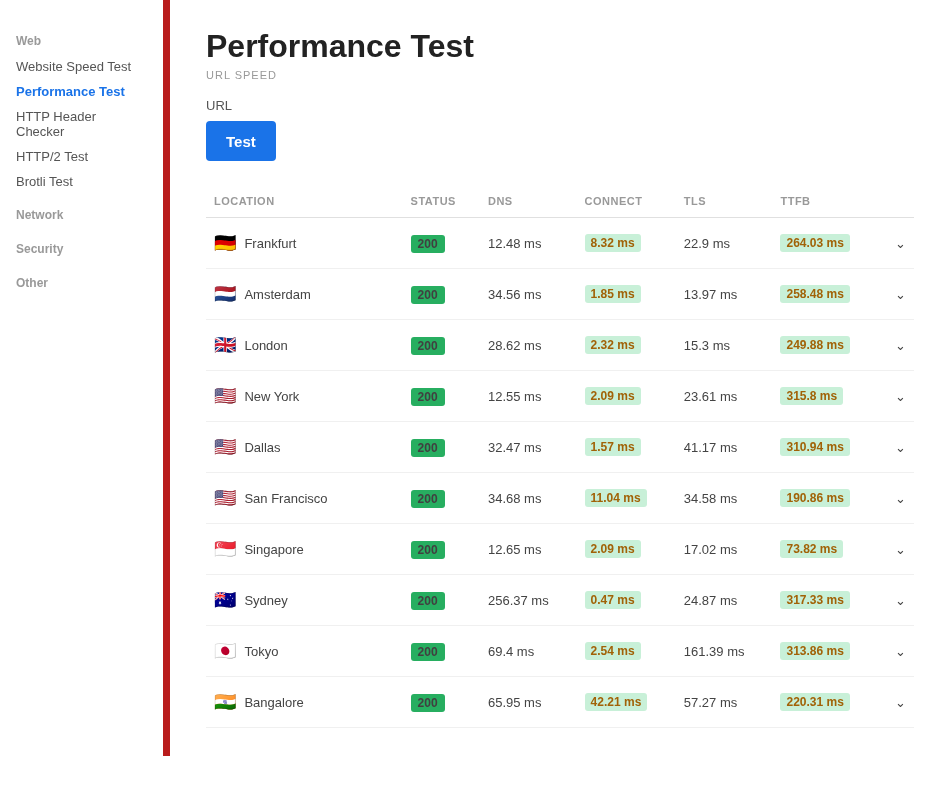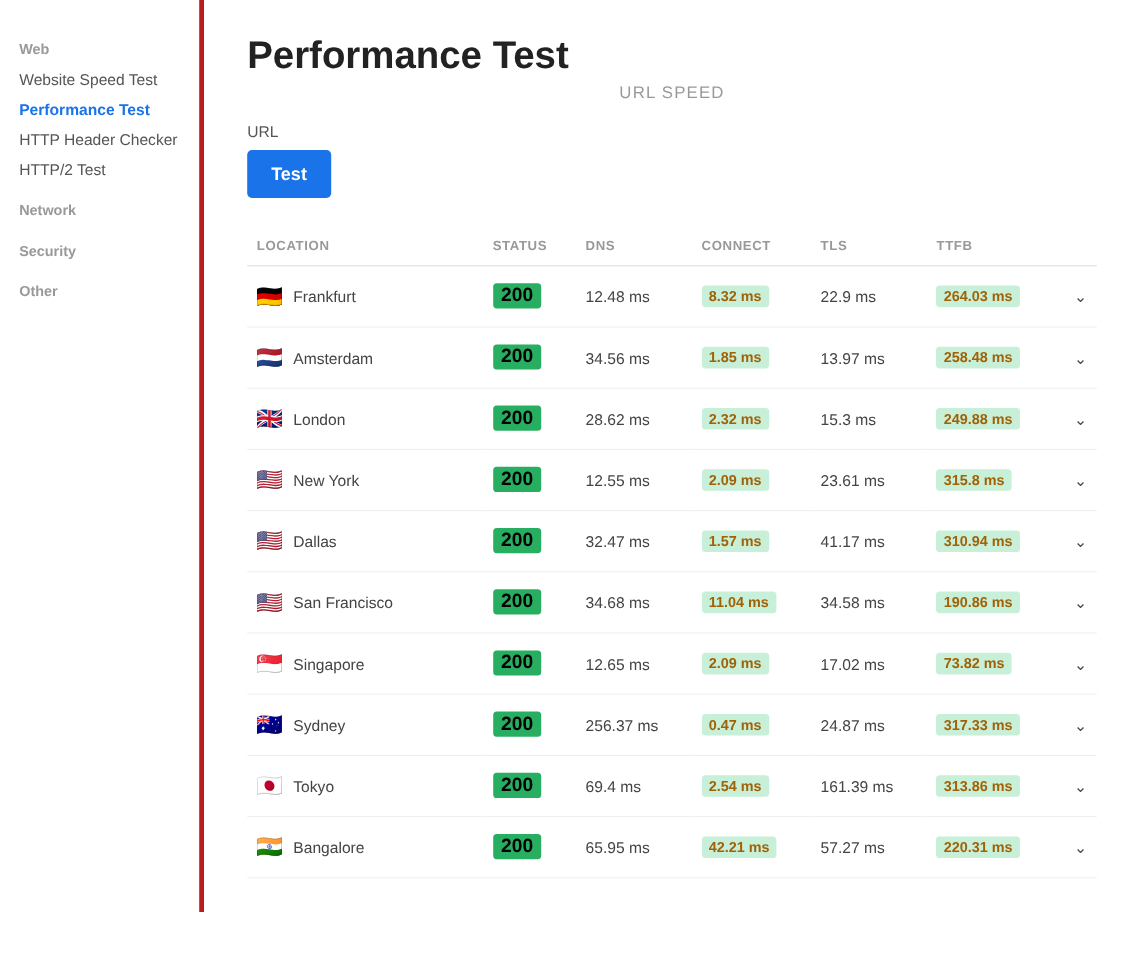--- a/index.html
+++ b/index.html
@@ -3,21 +3,21 @@
   <meta charset="utf-8">
   <style>
     * { box-sizing: border-box; margin: 0; padding: 0; }
     body { font-family: Arial, sans-serif; font-size: 13px; color: #333; background: #fff; display: flex; }
 
     
     .sidebar {
       width: 170px;
       min-width: 170px;
       padding: 20px 0;
-      border-right: 4px solid #b91c1c;
+      border-right: 7px solid #b91c1c;
       background: #fff;
     }
     .sidebar-group-label {
       font-size: 12px;
       color: #999;
       font-weight: bold;
       padding: 14px 16px 6px 16px;
       text-transform: none;
     }
     .sidebar-item {
@@ -38,26 +38,25 @@
     }
 
     .page-title {
       font-size: 32px;
       font-weight: bold;
       color: #222;
       margin-bottom: 4px;
     }
 
     .page-subtitle {
-      font-size: 14px;
+      font-size: 11px;
       color: #999;
       letter-spacing: 1px;
       text-transform: uppercase;
       margin-bottom: 5px;
-      text-align: center;
     }
 
     .url-section {
       margin-bottom: 24px;
     }
 
     .url-label {
       font-size: 13px;
       color: #555;
       margin-bottom: 8px;
@@ -130,24 +129,24 @@
       gap: 8px;
       min-width: 140px;
     }
 
     .flag {
       font-size: 18px;
     }
 
     .status-badge {
       background: #27ae60;
-      color: #000000;
+      color: #404040;
       border-radius: 3px;
       padding: 2px 7px;
-      font-size: 16px;
+      font-size: 12px;
       font-weight: bold;
     }
 
     .highlight-green {
       background: #c8f0d8;
       color: #a16207;
       border-radius: 3px;
       padding: 2px 6px;
       font-size: 12px;
       font-weight: bold;
@@ -164,20 +163,21 @@
 </head>
 <body>
 
 <nav class="sidebar">
   <div id="sidebar-container">
       <div class="sidebar-group-label">Web</div>
       <div class="sidebar-item">Website Speed Test</div>
       <div class="sidebar-item active">Performance Test</div>
       <div class="sidebar-item">HTTP Header Checker</div>
       <div class="sidebar-item">HTTP/2 Test</div>
+      <div class="sidebar-item">Brotli Test</div>
       <div class="sidebar-group-label">Network</div>
       <div class="sidebar-group-label">Security</div>
       <div class="sidebar-group-label">Other</div>
     </div>
 </nav>
 
 <main class="main">
   <h1 class="page-title">Performance Test</h1>
   <p class="page-subtitle">URL SPEED</p>
 

